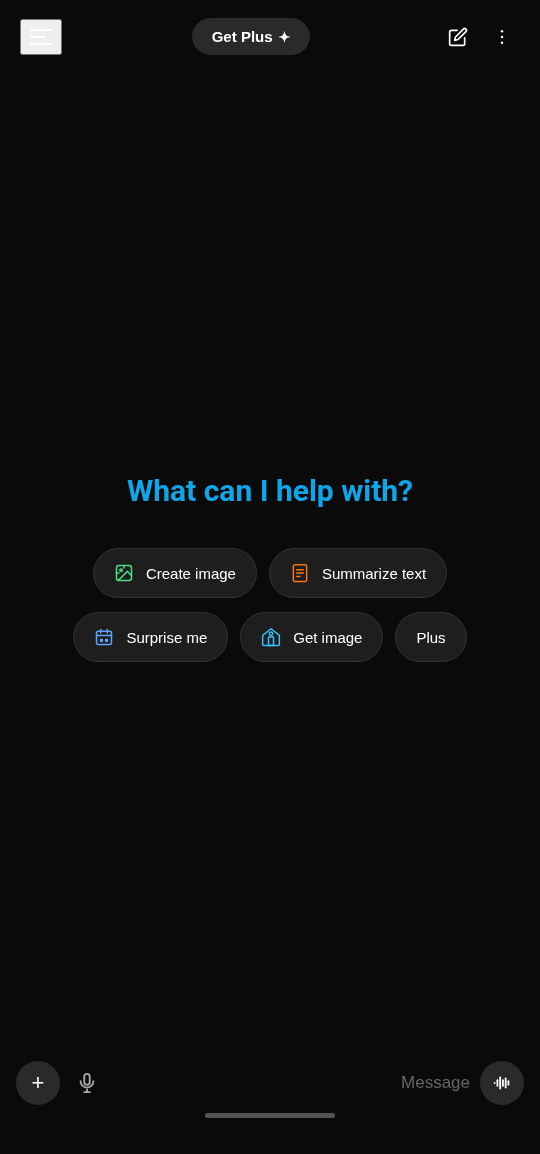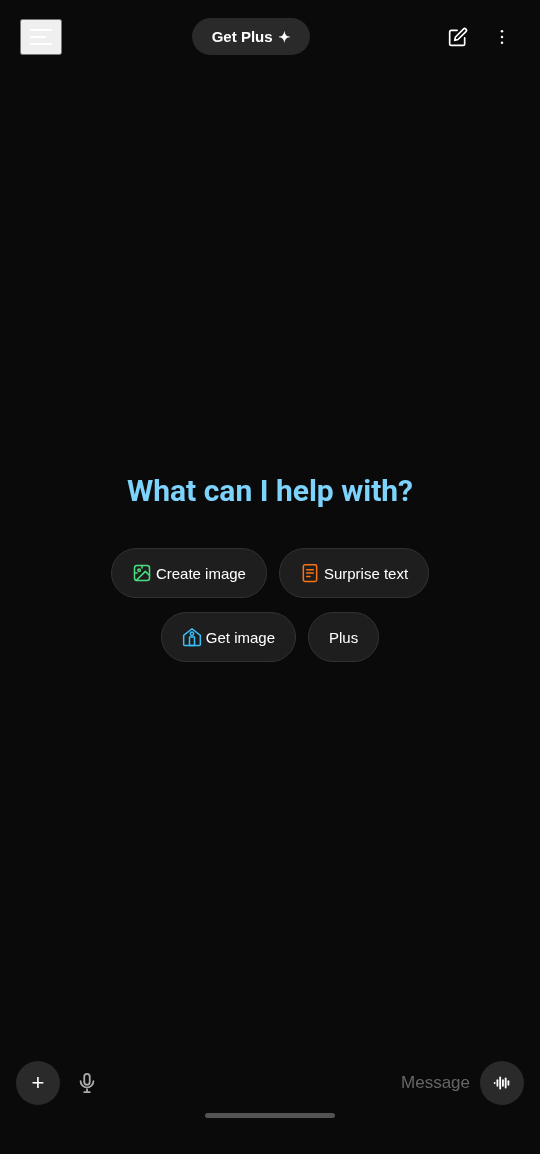--- a/index.html
+++ b/index.html
@@ -100,21 +100,21 @@
       transform: translateY(-55%);
       display: flex;
       flex-direction: column;
       align-items: center;
       padding: 0 20px;
     }
 
     .headline {
       font-size: 30px;
       font-weight: 700;
-      color: #7dd3fc;
+      color: #0ea5e9;
       text-align: center;
       margin-bottom: 40px;
     }
 
     .action-buttons {
       display: flex;
       flex-direction: column;
       gap: 14px;
       align-items: center;
       width: 100%;
@@ -131,21 +131,21 @@
       background-color: #1e1e1e;
       border: 1px solid #333333;
       border-radius: 50px;
       padding: 14px 20px;
       color: #ffffff;
       font-size: 15px;
       font-weight: 500;
       cursor: pointer;
       display: flex;
       align-items: center;
-      gap: 4px;
+      gap: 12px;
       white-space: nowrap;
     }
 
     
     .bottom-bar {
       position: absolute;
       bottom: 0;
       left: 0;
       right: 0;
       padding: 12px 16px 36px;
@@ -279,25 +279,36 @@
         <span>Create image</span>
       </button>
 
       <button class="action-btn">
         <svg class="svg-icon" viewBox="0 0 24 24" fill="none" stroke="#f97316" stroke-width="1.8" stroke-linecap="round" stroke-linejoin="round">
           <rect x="4" y="2" width="16" height="20" rx="2"></rect>
           <line x1="8" y1="8" x2="16" y2="8"></line>
           <line x1="8" y1="12" x2="16" y2="12"></line>
           <line x1="8" y1="16" x2="12" y2="16"></line>
         </svg>
-        <span>Surprise text</span>
+        <span>Summarize text</span>
       </button>
     </div>
 
     <div class="action-row">
+      <button class="action-btn">
+        <svg class="svg-icon" viewBox="0 0 24 24" fill="none" stroke="#60a5fa" stroke-width="1.8" stroke-linecap="round" stroke-linejoin="round">
+          <rect x="3" y="5" width="18" height="16" rx="2"></rect>
+          <path d="M3 10h18"></path>
+          <path d="M8 3v4"></path>
+          <path d="M16 3v4"></path>
+          <path d="M8 15h2v2H8z"></path>
+          <path d="M14 15h2v2h-2z"></path>
+        </svg>
+        <span>Surprise me</span>
+      </button>
 
       <button class="action-btn">
         <svg class="svg-icon" viewBox="0 0 24 24" fill="none" stroke="#38bdf8" stroke-width="1.8" stroke-linecap="round" stroke-linejoin="round">
           <path d="M22 10v6M2 10l10-8 10 8v11a1 1 0 0 1-1 1H3a1 1 0 0 1-1-1z"></path>
           <rect x="9" y="12" width="6" height="10"></rect>
           <path d="M12 6a2 2 0 0 0-2 2v0a2 2 0 0 0 4 0v0a2 2 0 0 0-2-2z"></path>
         </svg>
         <span>Get image</span>
       </button>
 

